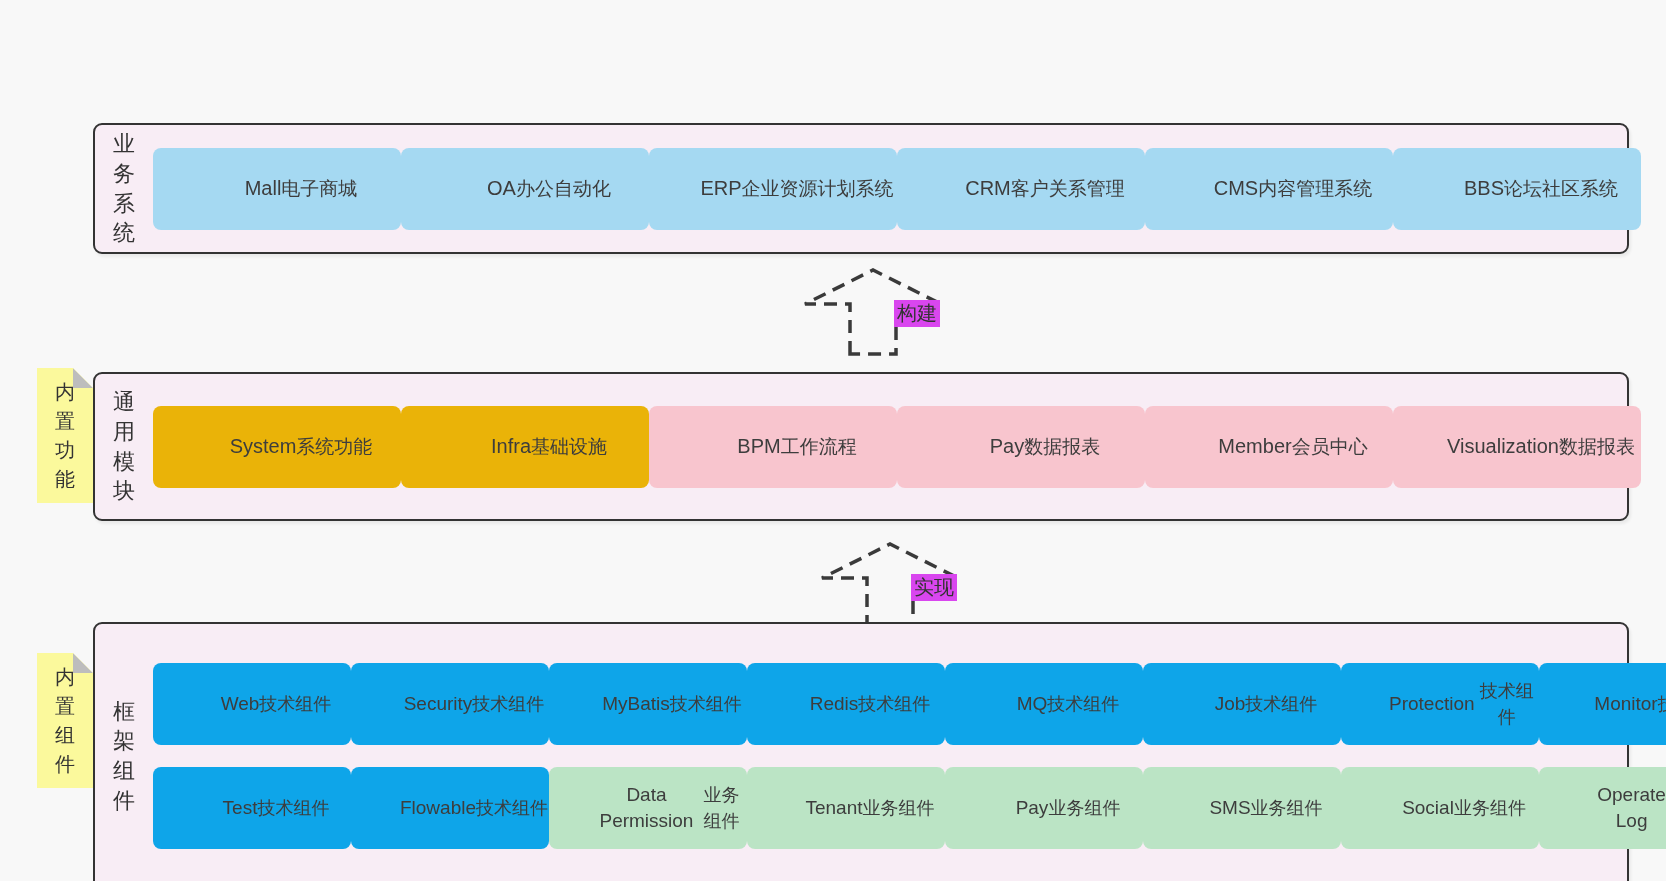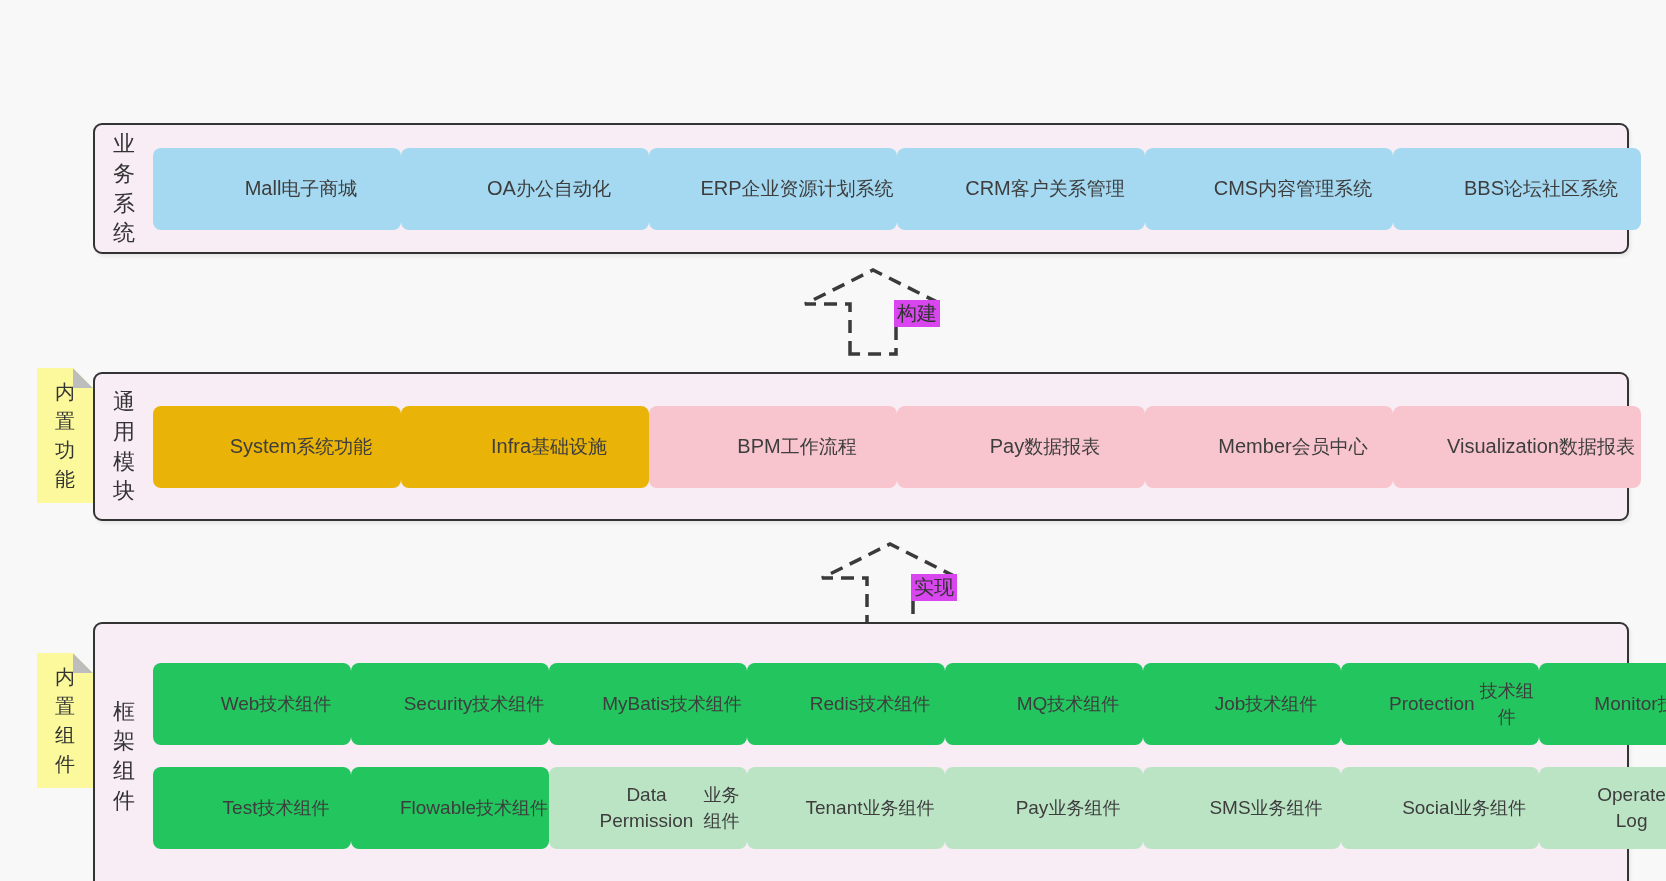--- a/index.html
+++ b/index.html
@@ -41,21 +41,21 @@
   .box .en{font-size:20px;line-height:29px;}
   .box .zh{font-size:19px;line-height:29px;}
   .w6{width:200px;height:82px;}
   .w8{width:150px;height:82px;}
   .w8 .en{font-size:19px;line-height:26px;}
   .w8 .zh{font-size:18px;line-height:26px;}
 
   .blue{background:#a5d9f2;}
   .red{background:#eab308;}
   .pink{background:#f8c5ce;}
-  .green{background:#22c55e;}
+  .green{background:#0ea5e9;}
   .lgreen{background:#bbe4c5;}
 
   
   .tab{
     position:absolute;left:37px;width:56px;height:135px;background:#fbf99c;z-index:1;
     clip-path:polygon(0 0,calc(100% - 20px) 0,100% 20px,100% 100%,0 100%);
     display:flex;align-items:center;justify-content:center;
   }
   .tab::after{
     content:"";position:absolute;top:0;right:0;width:20px;height:20px;

